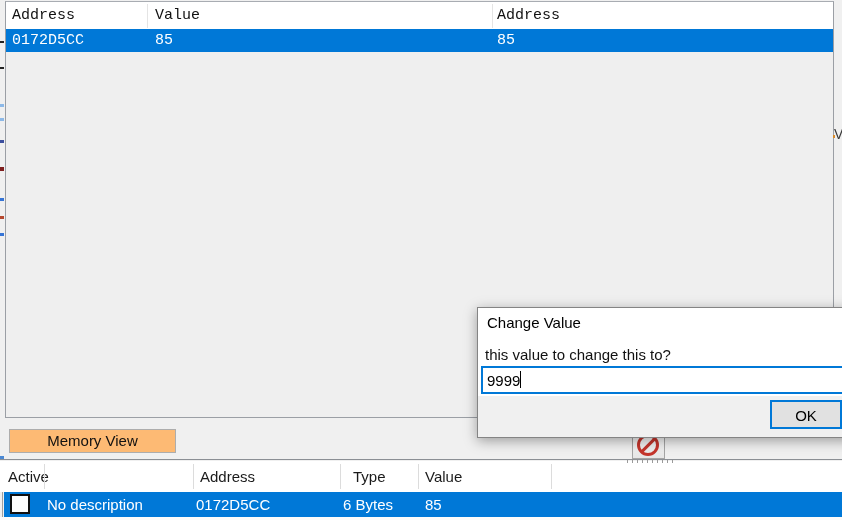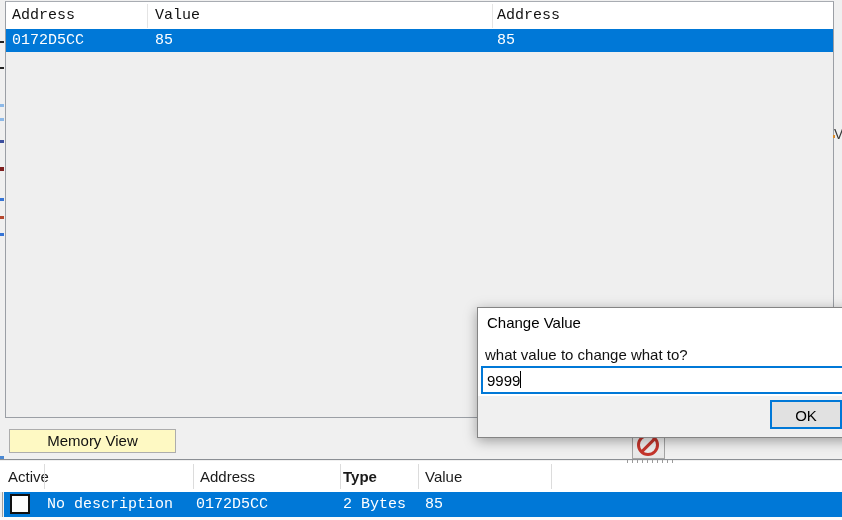--- a/index.html
+++ b/index.html
@@ -17,21 +17,21 @@
   .fl-colsep{position:absolute;top:2px;height:24px;width:1px;background:#e4e4e4;}
   .fl-text{position:absolute;top:0;height:27px;line-height:27px;
     font-family:"Liberation Mono","DejaVu Sans Mono",monospace;font-size:15px;color:#111;white-space:pre;}
   .fl-row{position:absolute;left:0;right:0;top:27px;height:23px;background:#0078d7;}
   .fl-row .fl-text{color:#ffffff;height:23px;line-height:23px;}
   
   .frag{position:absolute;left:0;width:4px;}
   
   .memory-view-btn{
     left:9px;top:429px;width:167px;height:24px;box-sizing:border-box;
-    background:#fef9c3;border:1px solid #adadad;
+    background:#fdba74;border:1px solid #adadad;
     font-size:15px;text-align:center;line-height:22px;color:#111;cursor:default;
   }
   .block-btn{
     left:632px;top:432px;width:33px;height:27px;box-sizing:border-box;z-index:1;
     background:linear-gradient(#fdfdfd,#e6e6e6);border:1px solid #a5a5a5;
   }
   .no-entry{
     position:absolute;left:4px;top:1px;width:22px;height:22px;box-sizing:border-box;
     border:3px solid #c5352c;border-radius:50%;
   }
@@ -39,21 +39,21 @@
     content:"";position:absolute;left:-1px;top:6.5px;width:18px;height:3px;
     background:#c5352c;transform:rotate(-45deg);
   }
   .splitter-line{left:0;top:459px;width:842px;height:1px;background:#8b8f94;}
   .grip{left:627px;top:460px;width:48px;height:3px;z-index:2;
     background:repeating-linear-gradient(90deg,#9a9a9a 0 1px,transparent 1px 5px);}
   
   .ct-header{left:0;top:461px;width:842px;height:31px;background:#ffffff;}
   .ct-htext{position:absolute;top:0;height:31px;line-height:31px;font-size:15px;color:#1a1a1a;}
   .ct-colsep{position:absolute;top:3px;height:25px;width:1px;background:#dcdcdc;}
-  .ct-row{left:4px;top:492px;width:838px;height:25px;background:#0078d7;font-family:Liberation Mono, monospace;}
+  .ct-row{left:4px;top:492px;width:838px;height:25px;background:#0078d7;}
   .ct-rtext{position:absolute;top:0;height:25px;line-height:25px;font-size:15px;color:#ffffff;}
   .ct-checkbox{position:absolute;left:6px;top:2px;width:20px;height:20px;box-sizing:border-box;
     background:#fdfdfd;border:2px solid #101010;}
   .ct-underline{left:0;top:517px;width:842px;height:3px;background:#fbfbfb;}
   .ct-edge{left:2px;top:492px;width:1px;height:28px;background:#a0a0a0;}
   
   .edge-v{left:834px;top:126px;font-size:14px;color:#3a3a3a;}
   .edge-v::after{content:"";position:absolute;left:-1px;top:9px;width:2px;height:3px;background:#d98b2b;}
   
   .dialog{
@@ -109,39 +109,39 @@
 <div class="abs block-btn">
   <div class="no-entry"></div>
 </div>
 
 <div class="abs splitter-line"></div>
 <div class="abs grip"></div>
 
 <div class="abs ct-header">
   <div class="ct-htext" style="left:8px;">Active</div>
   <div class="ct-htext" style="left:200px;">Address</div>
-  <div class="ct-htext" style="left:343px;font-weight:bold;">Type</div>
+  <div class="ct-htext" style="left:353px;">Type</div>
   <div class="ct-htext" style="left:425px;">Value</div>
   <div class="ct-colsep" style="left:44px;"></div>
   <div class="ct-colsep" style="left:193px;"></div>
   <div class="ct-colsep" style="left:340px;"></div>
   <div class="ct-colsep" style="left:418px;"></div>
   <div class="ct-colsep" style="left:551px;"></div>
 </div>
 
 <div class="abs ct-row">
   <div class="ct-checkbox"></div>
   <div class="ct-rtext" style="left:43px;">No description</div>
   <div class="ct-rtext" style="left:192px;">0172D5CC</div>
-  <div class="ct-rtext" style="left:339px;">2 Bytes</div>
+  <div class="ct-rtext" style="left:339px;">6 Bytes</div>
   <div class="ct-rtext" style="left:421px;">85</div>
 </div>
 <div class="abs ct-edge"></div>
 <div class="abs ct-underline"></div>
 
 <div class="abs dialog">
   <div class="dlg-title">Change Value</div>
-  <div class="dlg-prompt">what value to change what to?</div>
+  <div class="dlg-prompt">this value to change this to?</div>
   <input class="dlg-input" type="text" value="9999" style="">
   <div class="dlg-caret"></div>
   <div class="dlg-footer"></div>
   <button class="ok-btn">OK</button>
 </div>
 
 </body></html>

